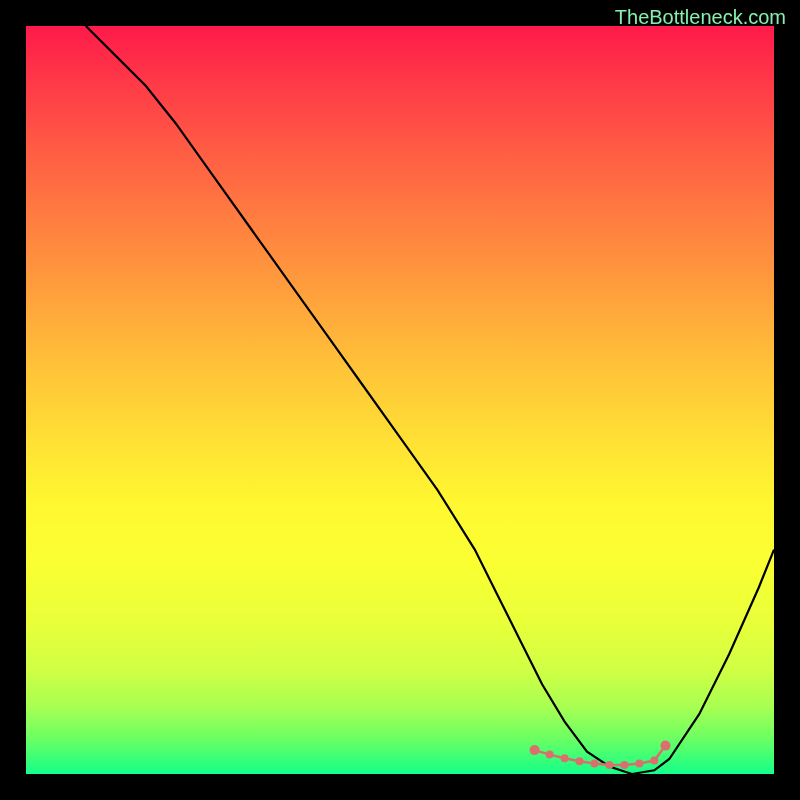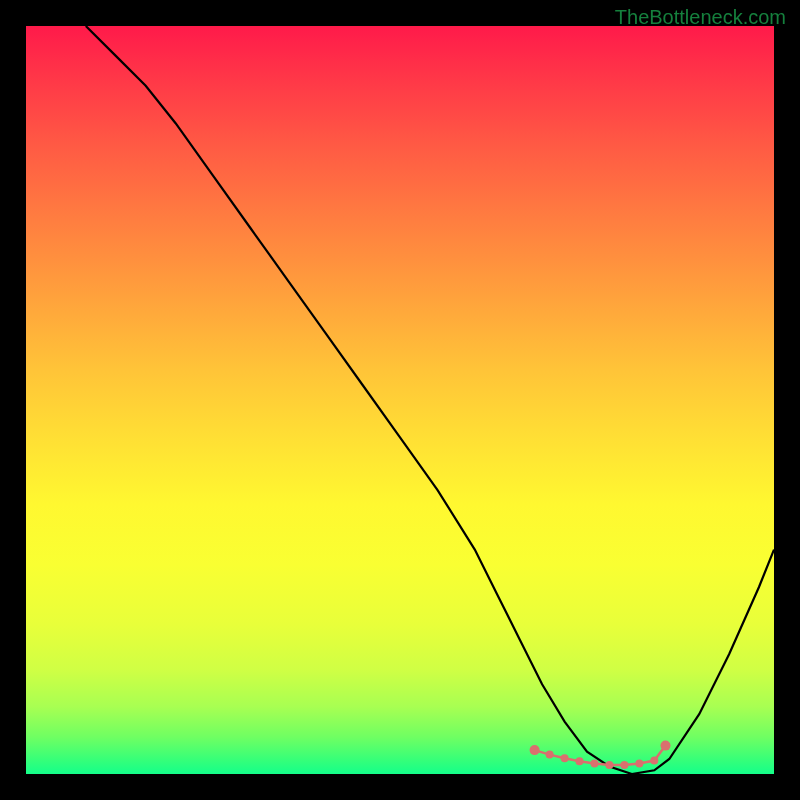--- a/index.html
+++ b/index.html
@@ -7,21 +7,21 @@
     width: 800px;
     height: 800px;
     background: #000;
     position: relative;
     font-family: Arial, sans-serif;
   }
   .watermark {
     position: absolute;
     top: 6px;
     right: 14px;
-    color: #15803d;
+    color: #86efac;
     font-size: 20px;
     font-weight: 500;
     z-index: 10;
   }
   .plot-area {
     position: absolute;
     left: 26px;
     top: 26px;
     width: 748px;
     height: 748px;

